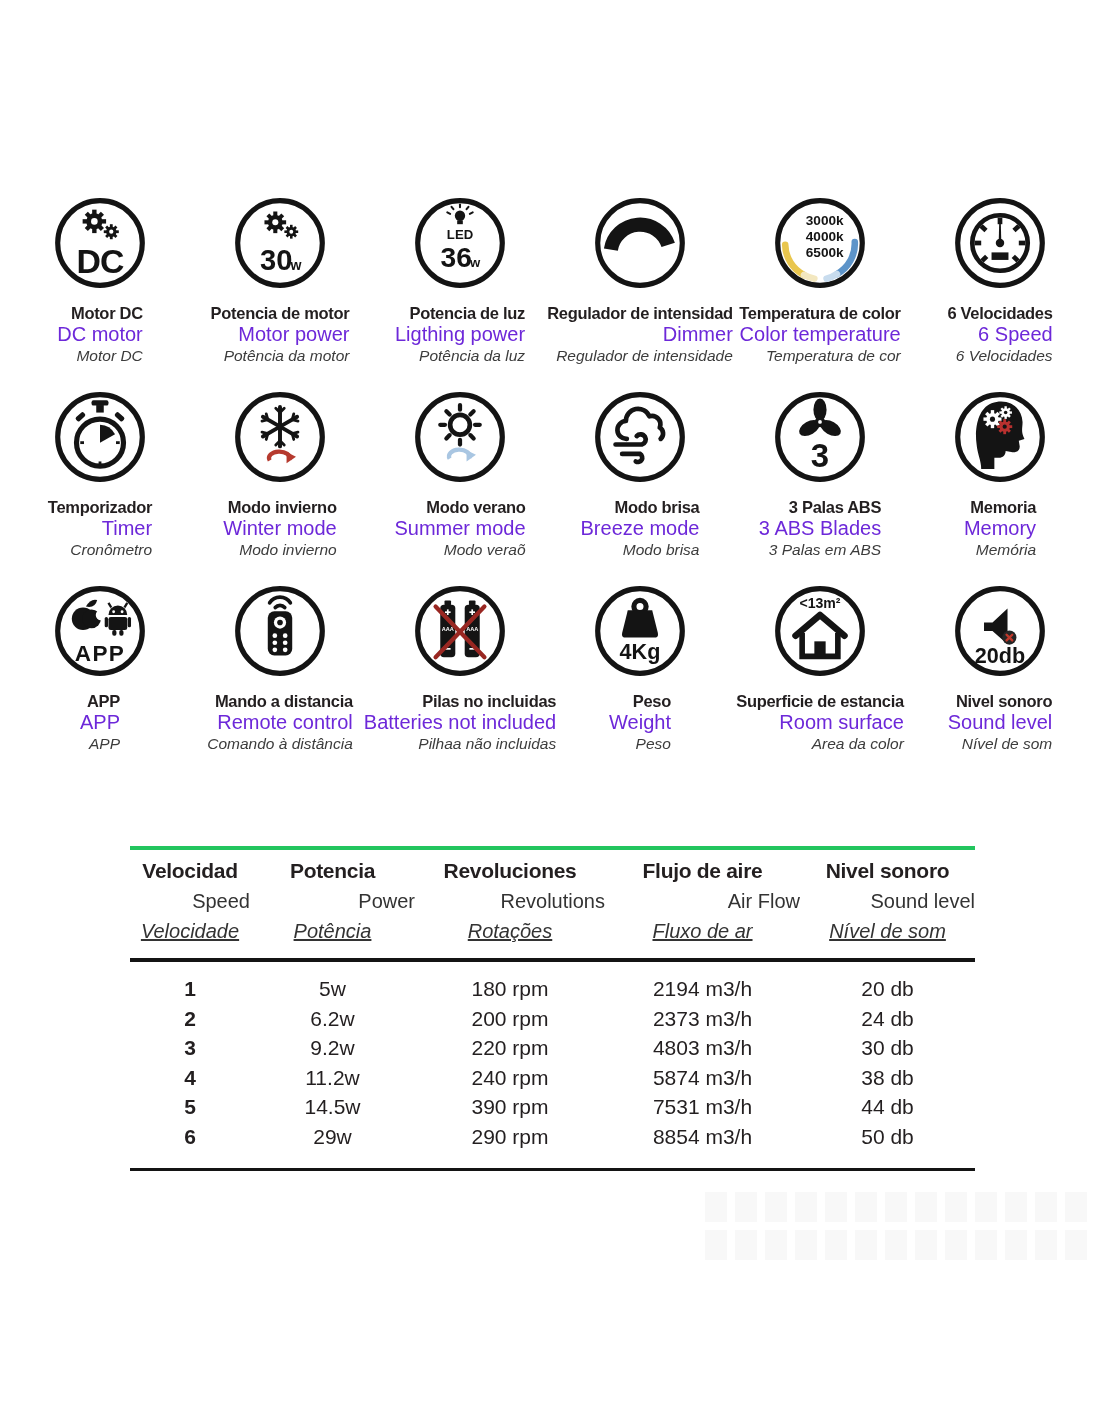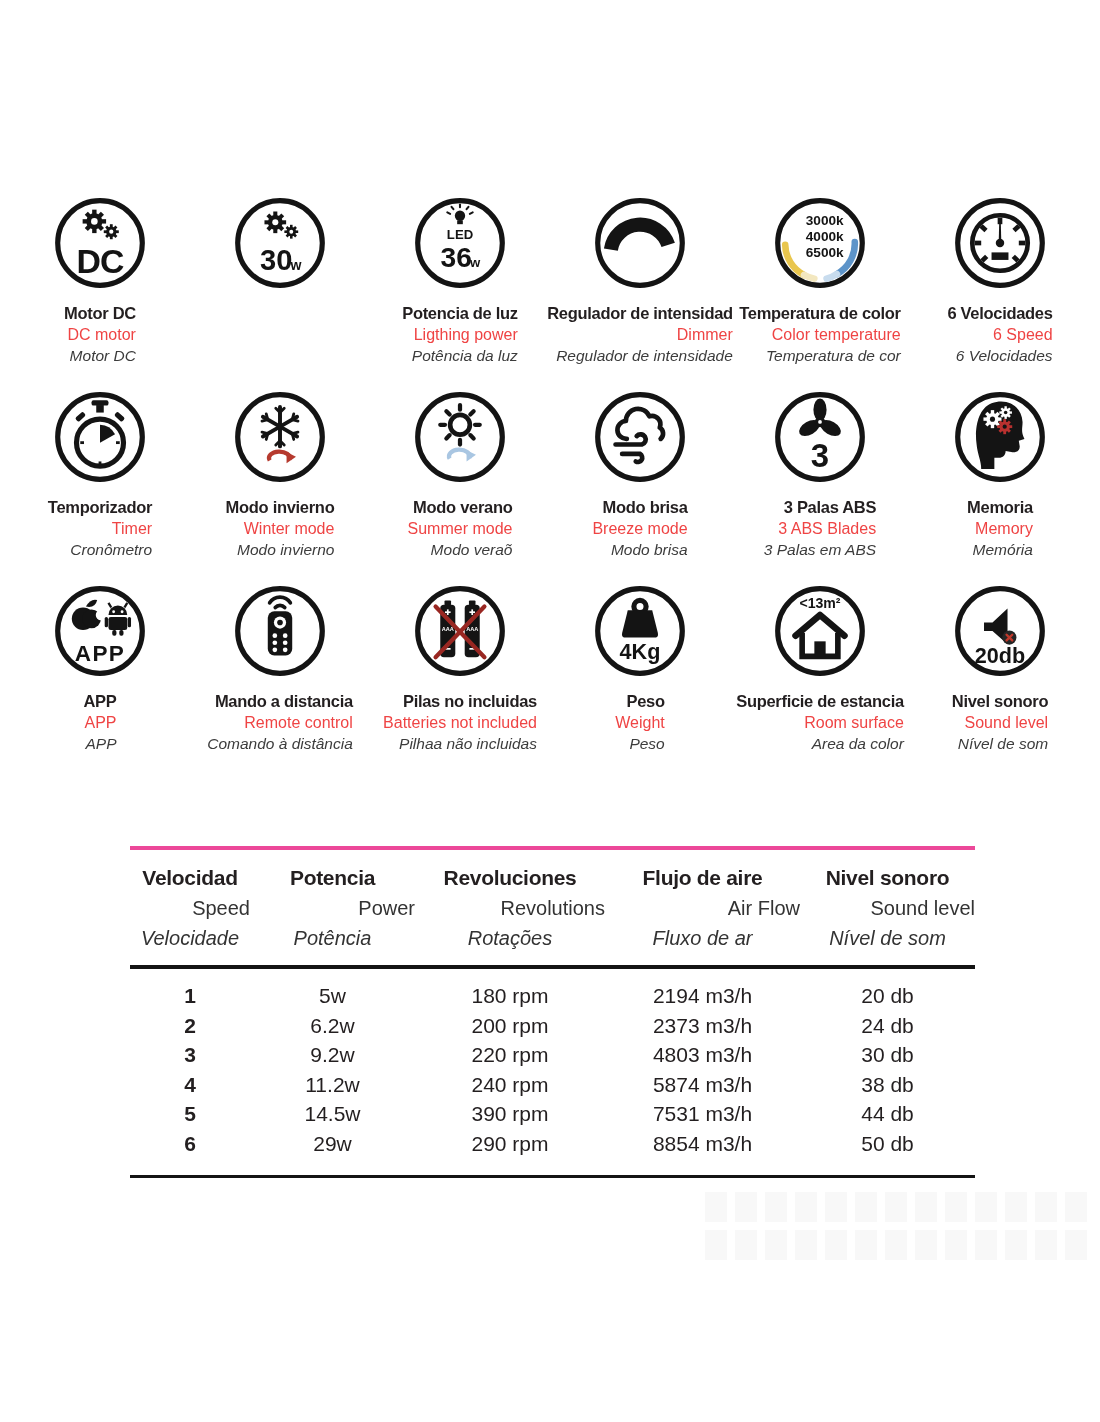--- a/index.html
+++ b/index.html
@@ -9,33 +9,33 @@
   }
   
   .features{
     position:absolute;left:10px;top:196px;width:1080px;
     display:grid;grid-template-columns:repeat(6,180px);row-gap:24px;
   }
   .feature{display:flex;flex-direction:column;align-items:center;text-align:right;}
   .badge{width:94px;height:94px;flex:0 0 auto;}
   .labels{margin-top:13px;}
   .l1{font-weight:bold;font-size:16.5px;line-height:21px;letter-spacing:-0.3px;white-space:nowrap;}
-  .l2{font-size:16px;line-height:21px;color:#ef4444;white-space:nowrap;}
+  .l2{font-size:20px;line-height:21px;color:#6d28d9;white-space:nowrap;}
   .l3{font-size:15.5px;line-height:21px;font-style:italic;color:#3c3c3c;white-space:nowrap;}
   
   .spec{position:absolute;left:130px;top:846px;width:845px;}
   .spec .hdr{
-    border-top:4px solid #ec4899;border-bottom:4px solid #141414;
+    border-top:4px solid #22c55e;border-bottom:4px solid #141414;
     display:grid;grid-template-columns:120px 165px 190px 195px 175px;
-    padding:13px 0 12px 0;
+    padding:6px 0 12px 0;
   }
   .spec .hdr .hcell{text-align:center;}
   .spec .h1{font-weight:bold;font-size:21px;line-height:30px;letter-spacing:-0.3px;}
   .spec .h2{font-size:20px;line-height:30px;color:#333;text-align:right;}
-  .spec .h3{font-size:20px;line-height:30px;font-style:italic;color:#333;}
+  .spec .h3{font-size:20px;line-height:30px;font-style:italic;color:#333;text-decoration:underline;}
   .spec .body{border-bottom:3.5px solid #141414;padding:12px 0 17px 0;}
   .spec .row{display:grid;grid-template-columns:120px 165px 190px 195px 175px;}
   .spec .cell{text-align:center;font-size:21px;line-height:29.5px;}
   .spec .cell.speed{font-weight:bold;}
   
   .watermark{position:absolute;left:705px;top:1192px;width:390px;height:72px;opacity:1;}
   .watermark .band{
     height:30px;margin-bottom:8px;
     background:repeating-linear-gradient(90deg,#f8f8f8 0 22px,#ffffff 22px 30px);
   }
@@ -97,20 +97,25 @@
             <line x1="0" y1="-16" x2="0" y2="16"></line>
             <line x1="-11" y1="-11" x2="11" y2="11"></line>
             <line x1="-11" y1="11" x2="11" y2="-11"></line>
           </g>
         <circle r="11" fill="#141414"></circle>
           <circle r="4.5" fill="#fff"></circle>
       </g>
       <text x="46" y="79" text-anchor="middle" font-size="31" font-weight="bold" fill="#141414">30</text>
       <text x="67" y="79" text-anchor="middle" font-size="15" font-weight="bold" fill="#141414">w</text>
     </svg>
+    <div class="labels">
+      <div class="l1">Potencia de motor</div>
+      <div class="l2">Motor power</div>
+      <div class="l3">Potência da motor</div>
+    </div>
   </div>
 
   <div class="feature">
     <svg class="badge" viewBox="0 0 100 100">
       <circle cx="50" cy="50" r="45" fill="none" stroke="#141414" stroke-width="5.5"></circle>
       <circle cx="50" cy="21" r="5.5" fill="#141414"></circle>
       <rect x="47" y="26" width="6" height="4" fill="#141414"></rect>
       <g stroke="#141414" stroke-width="2.2" stroke-linecap="round">
         <line x1="50" y1="12" x2="50" y2="9"></line>
           <line x1="43" y1="14" x2="41" y2="11.5"></line>

